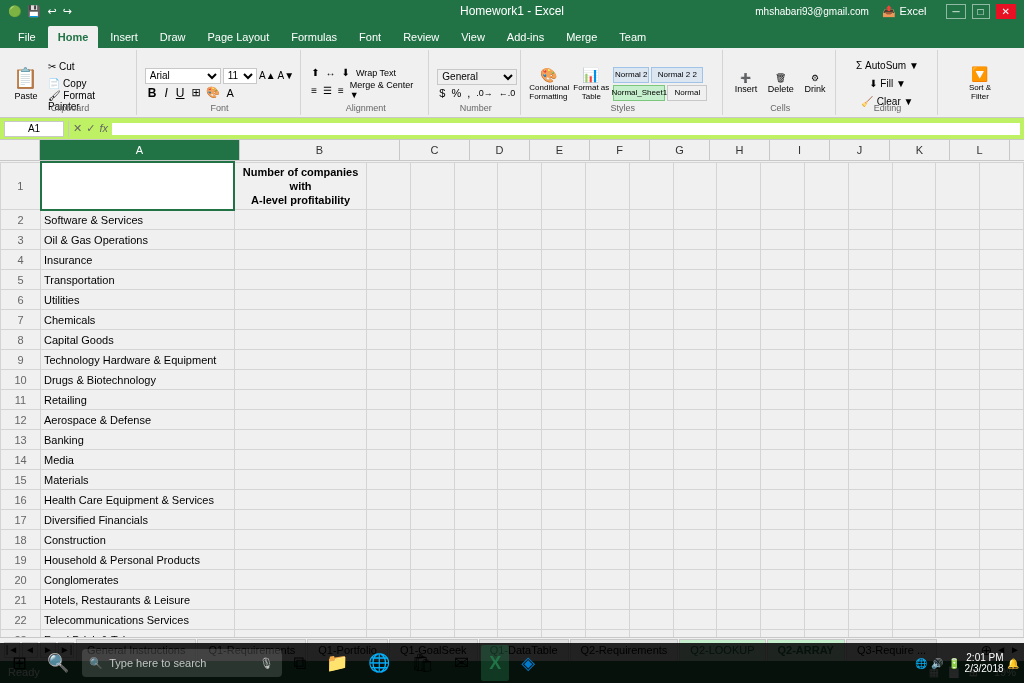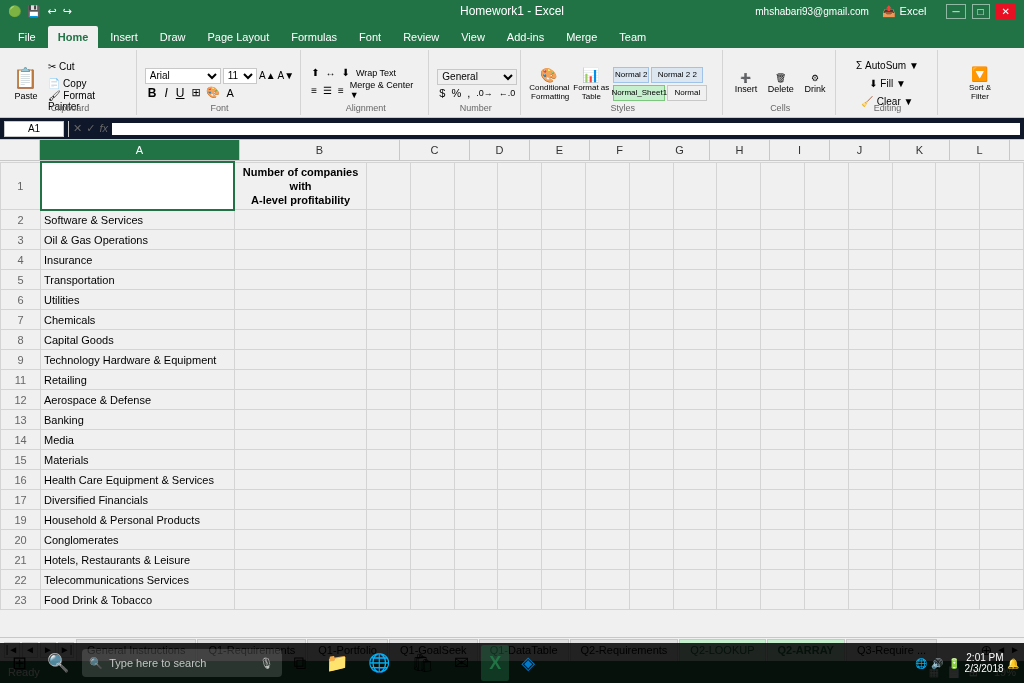--- a/index.html
+++ b/index.html
@@ -120,21 +120,21 @@
       font-size: 10px;
       height: 16px;
       border: 1px solid #c8c8c8;
       background: white;
       width: 36px;
     }
 
     
     .formula-bar {
       height: 22px;
-      background: #0f172a;
+      background: #bef264;
       border-bottom: 1px solid #c8c8c8;
       display: flex;
       align-items: center;
       padding: 0 4px;
       gap: 4px;
       font-size: 11px;
     }
     .name-box {
       width: 60px;
       border: 1px solid #c8c8c8;
@@ -439,21 +439,21 @@
         <span style="cursor:pointer;padding:0 2px;font-size:9px;">←.0</span>
       </div>
     </div>
     <div class="ribbon-group-label">Number</div>
   </div>
 
   <div class="ribbon-group" style="min-width:200px;">
     <div class="ribbon-group-content" style="gap:4px;">
       <div style="display:flex;flex-direction:column;align-items:center;cursor:pointer;">
         <span style="font-size:14px;">🎨</span>
-        <span style="font-size:8px;text-align:right;">Conditional<br>Formatting</span>
+        <span style="font-size:8px;text-align:left;">Conditional<br>Formatting</span>
       </div>
       <div style="display:flex;flex-direction:column;align-items:center;cursor:pointer;">
         <span style="font-size:14px;">📊</span>
         <span style="font-size:8px;text-align:center;">Format as<br>Table</span>
       </div>
       <div style="display:flex;flex-direction:column;">
         <div style="display:flex;gap:2px;margin-bottom:2px;">
           <div style="width:36px;height:16px;background:#dce6f1;border:1px solid #9fc3e9;font-size:8px;display:flex;align-items:center;justify-content:center;cursor:pointer;">Normal 2</div>
           <div style="width:52px;height:16px;background:#dce6f1;border:1px solid #9fc3e9;font-size:8px;display:flex;align-items:center;justify-content:center;cursor:pointer;">Normal 2 2</div>
         </div>
@@ -713,20 +713,40 @@
             <td style="width:60px;"></td>
             <td style="width:60px;"></td>
             <td style="width:60px;"></td>
             <td style="width:60px;"></td>
             <td style="width:60px;"></td>
             <td style="width:60px;"></td>
             <td style="width:60px;"></td>
             <td style="width:60px;"></td>
           </tr>
           <tr>
+            <td class="row-num">10</td>
+            <td class="cell-a">Drugs &amp; Biotechnology</td>
+            <td class="cell-b"></td>
+            <td style="width:60px;"></td>
+            <td style="width:60px;"></td>
+            <td style="width:60px;"></td>
+            <td style="width:60px;"></td>
+            <td style="width:60px;"></td>
+            <td style="width:60px;"></td>
+            <td style="width:60px;"></td>
+            <td style="width:60px;"></td>
+            <td style="width:60px;"></td>
+            <td style="width:60px;"></td>
+            <td style="width:60px;"></td>
+            <td style="width:60px;"></td>
+            <td style="width:60px;"></td>
+            <td style="width:60px;"></td>
+            <td style="width:60px;"></td>
+          </tr>
+          <tr>
             <td class="row-num">11</td>
             <td class="cell-a">Retailing</td>
             <td class="cell-b"></td>
             <td style="width:60px;"></td>
             <td style="width:60px;"></td>
             <td style="width:60px;"></td>
             <td style="width:60px;"></td>
             <td style="width:60px;"></td>
             <td style="width:60px;"></td>
             <td style="width:60px;"></td>
@@ -835,20 +855,40 @@
             <td style="width:60px;"></td>
             <td style="width:60px;"></td>
             <td style="width:60px;"></td>
             <td style="width:60px;"></td>
             <td style="width:60px;"></td>
             <td style="width:60px;"></td>
           </tr>
           <tr>
             <td class="row-num">17</td>
             <td class="cell-a">Diversified Financials</td>
+            <td class="cell-b"></td>
+            <td style="width:60px;"></td>
+            <td style="width:60px;"></td>
+            <td style="width:60px;"></td>
+            <td style="width:60px;"></td>
+            <td style="width:60px;"></td>
+            <td style="width:60px;"></td>
+            <td style="width:60px;"></td>
+            <td style="width:60px;"></td>
+            <td style="width:60px;"></td>
+            <td style="width:60px;"></td>
+            <td style="width:60px;"></td>
+            <td style="width:60px;"></td>
+            <td style="width:60px;"></td>
+            <td style="width:60px;"></td>
+            <td style="width:60px;"></td>
+          </tr>
+          <tr>
+            <td class="row-num">18</td>
+            <td class="cell-a">Construction</td>
             <td class="cell-b"></td>
             <td style="width:60px;"></td>
             <td style="width:60px;"></td>
             <td style="width:60px;"></td>
             <td style="width:60px;"></td>
             <td style="width:60px;"></td>
             <td style="width:60px;"></td>
             <td style="width:60px;"></td>
             <td style="width:60px;"></td>
             <td style="width:60px;"></td>

